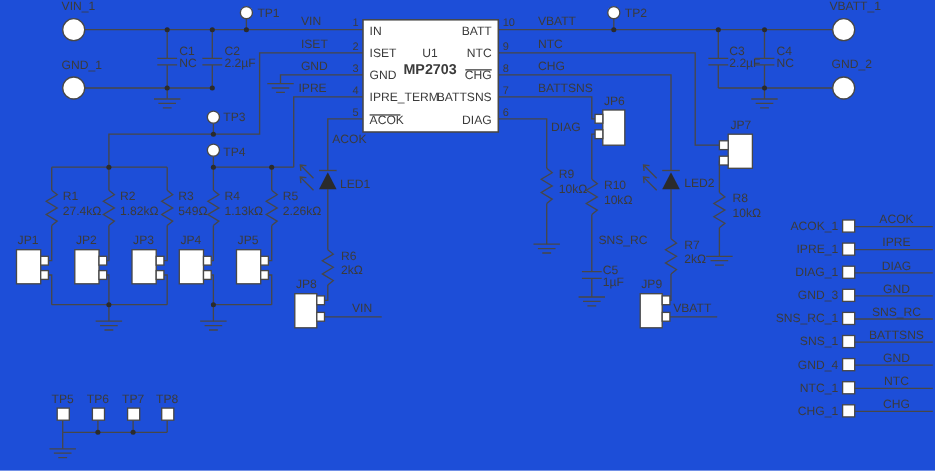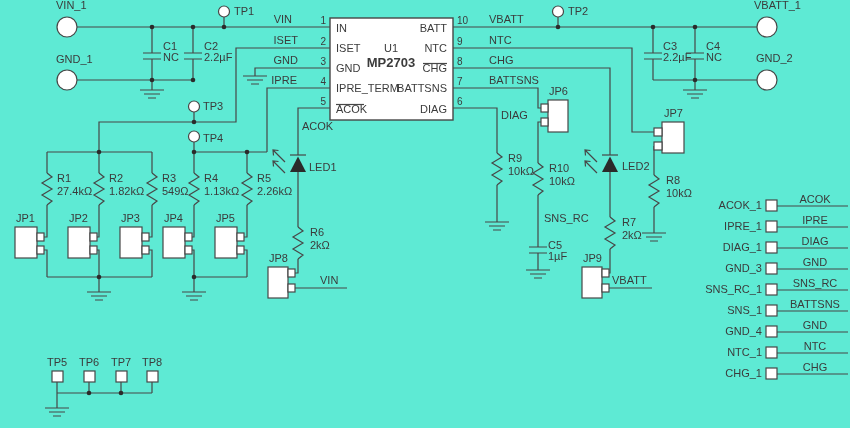--- a/index.html
+++ b/index.html
@@ -1,16 +1,16 @@
 <!DOCTYPE html>
 <html><head>
 <meta charset="utf-8">
 <style>
   html,body{margin:0;padding:0;background:#ffffff;}
-  .stage{position:relative;width:850px;height:428px;background:#5eead4;overflow:hidden;}
+  .stage{position:relative;width:850px;height:428px;background:#1d4ed8;overflow:hidden;}
   svg{display:block;}
   .sch text{font-family:"Liberation Sans","DejaVu Sans",sans-serif;font-size:11px;fill:#3b3b3b;}
   .sch text.pin-num{font-size:10px;}
   .sch text.part{font-weight:bold;font-size:13px;}
   .sch .w{stroke:#474747;stroke-width:1.2;fill:none;}
   .sch .box{stroke:#474747;stroke-width:1.4;fill:#ffffff;}
   .sch .comp{stroke:#474747;stroke-width:1.2;fill:#ffffff;}
   .sch .fillblk{fill:#2b2b2b;stroke:none;}
   .sch .dot{fill:#2b2b2b;stroke:none;}
 </style>

